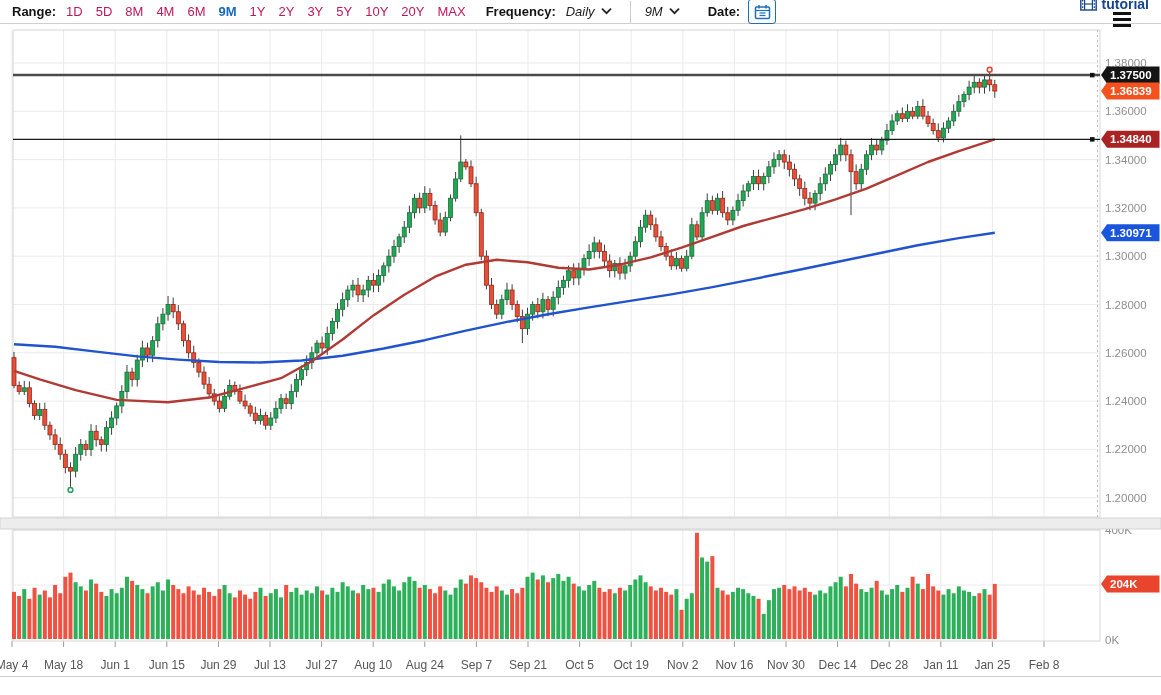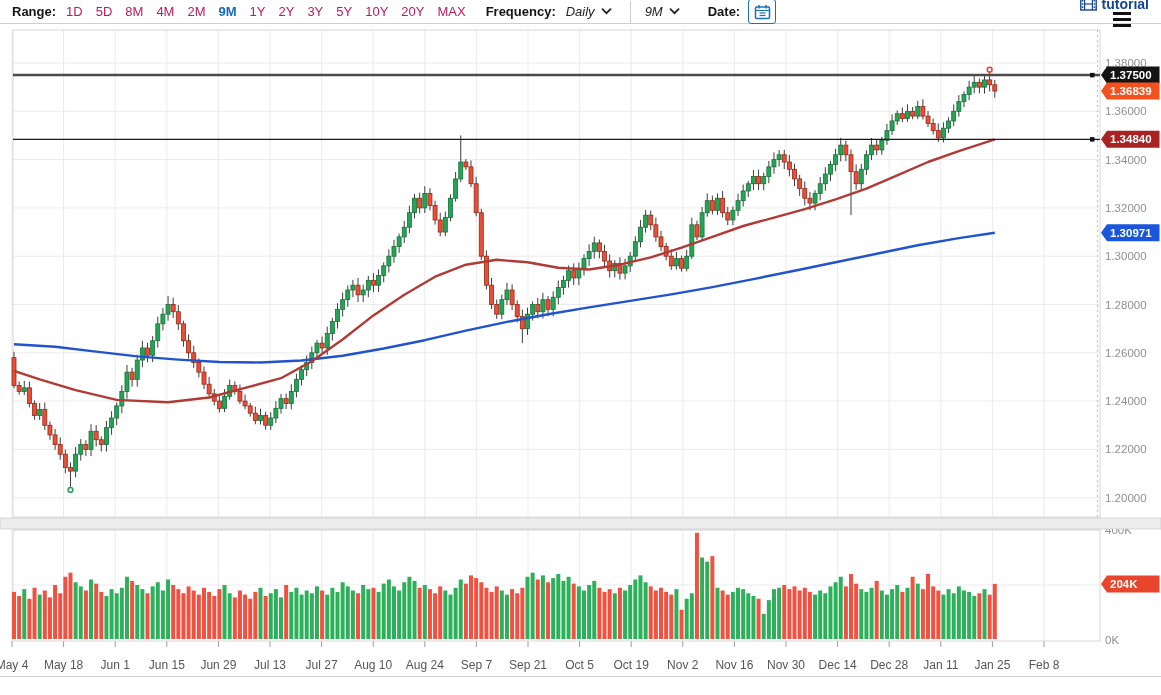--- a/index.html
+++ b/index.html
@@ -29,21 +29,21 @@
 </head>
 <body>
 
 <div class="toolbar">
   <span class="tb-label">Range:</span>
   <span class="range-opts">
     <span class="range-opt">1D</span>
     <span class="range-opt">5D</span>
     <span class="range-opt">8M</span>
     <span class="range-opt">4M</span>
-    <span class="range-opt">2M</span>
+    <span class="range-opt">6M</span>
     <span class="range-opt active">9M</span>
     <span class="range-opt">1Y</span>
     <span class="range-opt">2Y</span>
     <span class="range-opt">3Y</span>
     <span class="range-opt">5Y</span>
     <span class="range-opt">10Y</span>
     <span class="range-opt">20Y</span>
     <span class="range-opt">MAX</span>
   </span>
 

